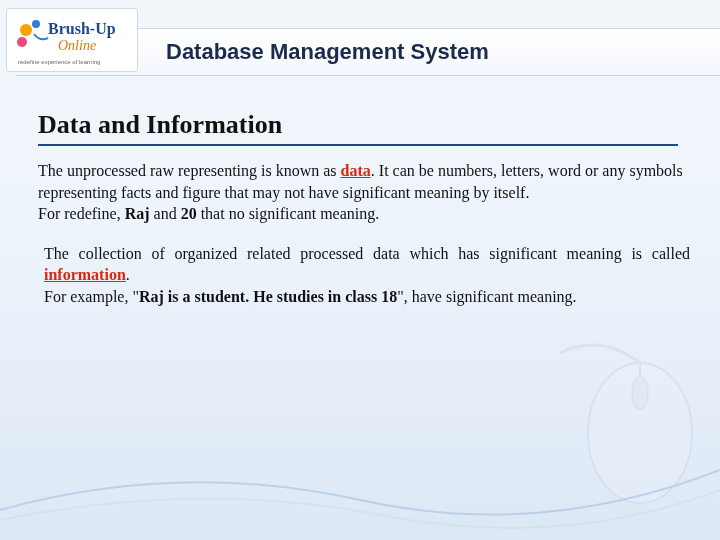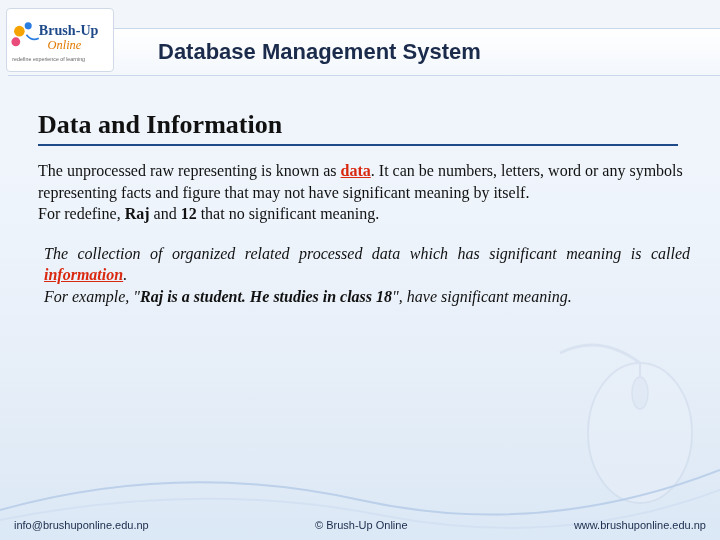--- a/index.html
+++ b/index.html
@@ -3,36 +3,36 @@
 <meta charset="utf-8">
 <style>
   * { margin: 0; padding: 0; box-sizing: border-box; }
   html, body { width: 720px; height: 540px; overflow: hidden; font-family: "Times New Roman", Times, serif; }
   .slide {
     width: 720px; height: 540px;
     background: linear-gradient(180deg, #f2f6fb 0%, #eef4fb 40%, #e6eef8 70%, #dbe8f5 100%);
     position: relative;
   }
   .topbar {
-    position: absolute; left: 8px; top: 28px; right: 0;
+    position: absolute; left: 16px; top: 28px; right: 0;
     height: 48px;
     background: linear-gradient(180deg, #ffffff 0%, #f3f7fc 100%);
     border-top: 1px solid #c9d7ea;
     border-bottom: 1px solid #c9d7ea;
     display: flex; align-items: center;
     padding-left: 150px;
   }
   .topbar-title {
     font-family: Arial, Helvetica, sans-serif;
     font-size: 22px; font-weight: 700;
     color: #1b2b4b;
   }
   .logo {
     position: absolute; left: 6px; top: 8px;
-    width: 108px; height: 64px;
+    width: 132px; height: 64px;
     background: #fff;
     border: 1px solid #cfd9e8;
     border-radius: 4px;
     display: flex; align-items: center; justify-content: center;
     z-index: 5;
     overflow: hidden;
   }
   .logo svg { width: 120px; height: 56px; }
   .body {
     position: absolute; left: 38px; right: 30px; top: 110px;
@@ -45,21 +45,20 @@
     min-width: 640px;
   }
   .para {
     font-size: 16px; line-height: 1.35;
     color: #111;
     margin-bottom: 18px;
   }
   .para2 {
     text-align: justify;
     padding-left: 6px;
-    font-style: italic;
   }
   .kw { color: #d9280f; font-weight: 700; text-decoration: underline; }
   .bold { font-weight: 700; margin-top: 8px; }
   .footer {
     position: absolute; left: 0; right: 0; bottom: 0;
     height: 30px;
     display: flex; align-items: center; justify-content: space-between;
     padding: 0 14px;
     font-family: Arial, Helvetica, sans-serif;
     font-size: 11px;
@@ -96,40 +95,35 @@
 
   <div class="topbar">
     <div class="topbar-title">Database Management System</div>
   </div>
 
   <div class="body">
     <div class="heading">Data and Information</div>
 
     <p class="para">
       <span>The unprocessed raw representing is known as </span><span class="kw">data</span><span>. It can be numbers, letters, word or any symbols representing facts and figure that may not have significant meaning by itself.</span><br>
-      <span>For redefine, </span><span class="bold">Raj</span><span> and </span><span class="bold">12</span><span> that no significant meaning.</span>
+      <span>For redefine, </span><span class="bold">Raj</span><span> and </span><span class="bold">20</span><span> that no significant meaning.</span>
     </p>
 
     <p class="para para2">
       <span>The collection of organized related processed data which has significant meaning is called </span><span class="kw">information</span><span>.</span><br>
       <span>For example, "</span><span class="bold">Raj is a student. He studies in class 18</span><span>", have significant meaning.</span>
     </p>
   </div>
 
   <svg class="mouse-deco" viewBox="0 0 170 170">
     <ellipse cx="100" cy="95" rx="52" ry="70" fill="#e9f0f9" stroke="#cdd9ea" stroke-width="2"></ellipse>
     <line x1="100" y1="25" x2="100" y2="70" stroke="#cdd9ea" stroke-width="2"></line>
     <ellipse cx="100" cy="55" rx="8" ry="16" fill="#dce6f3" stroke="#cdd9ea" stroke-width="1.5"></ellipse>
     <path d="M100 25 q-40 -30 -80 -10" stroke="#cdd9ea" stroke-width="3" fill="none"></path>
   </svg>
 
   <svg class="curve" viewBox="0 0 720 120" preserveAspectRatio="none">
     <path d="M0 90 Q 180 40 360 80 T 720 50" stroke="#bcd0ea" stroke-width="2" fill="none"></path>
     <path d="M0 100 Q 200 60 380 95 T 720 70" stroke="#d3e1f2" stroke-width="2" fill="none"></path>
   </svg>
 
-  <div class="footer">
-    <span>info@brushuponline.edu.np</span>
-    <span>© Brush-Up Online</span>
-    <span>www.brushuponline.edu.np</span>
-  </div>
 
 </div>
 
 </body></html>

